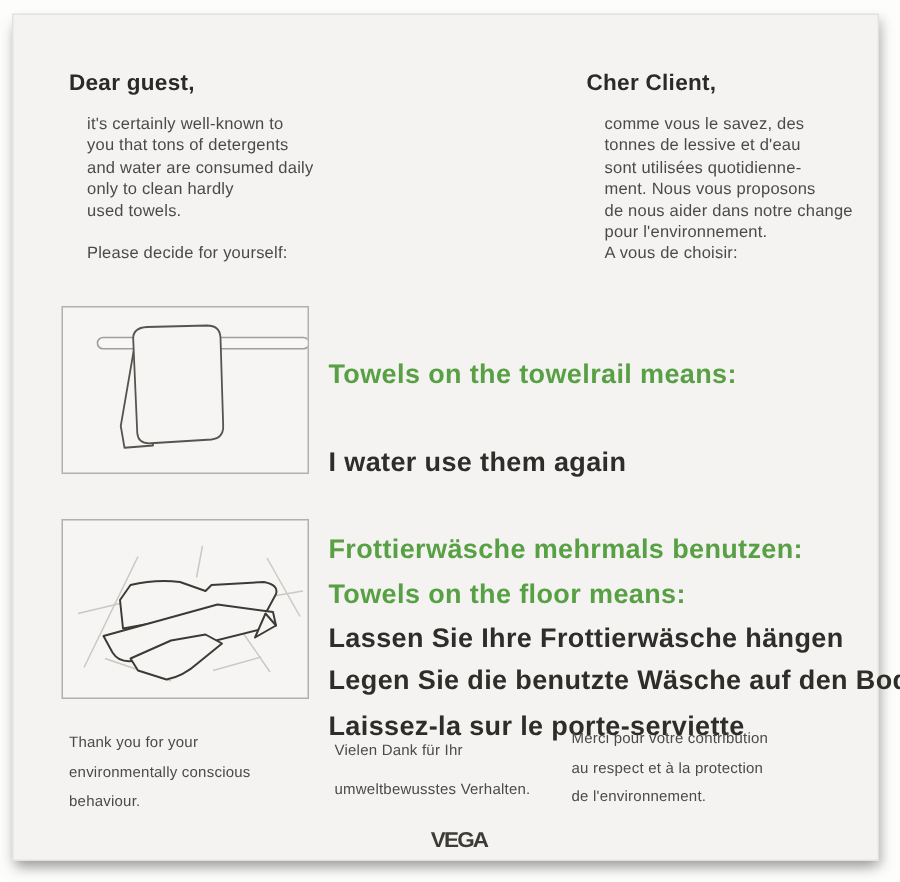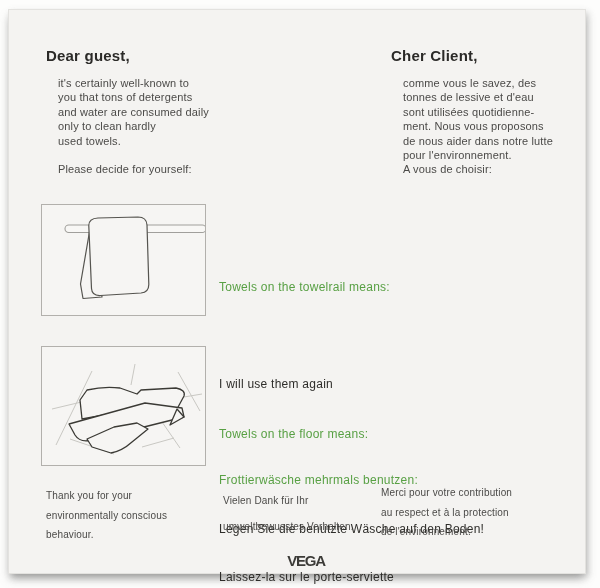--- a/index.html
+++ b/index.html
@@ -39,21 +39,21 @@
   .rail{fill:#f8f7f5;stroke:#a09f9b;stroke-width:1.1;}
   .towel{fill:#f6f5f3;stroke:#55544f;stroke-width:1.2;stroke-linejoin:round;}
   .towel2{fill:#f6f5f3;stroke:#3b3a35;stroke-width:1.3;stroke-linejoin:round;}
   .tile{stroke:#c9c8c3;stroke-width:1;fill:none;}
   
   .sign{position:absolute;left:210px;white-space:pre;}
   .s1{top:192px;}
   .s2{top:340px;}
   .s1 .sign-line{line-height:22.7px;}
   .s2 .sign-line{line-height:21.2px;}
-  .sign-line{font-size:12px;font-weight:normal;letter-spacing:.25px;margin-top:38px;}
+  .sign-line{font-size:18px;font-weight:bold;letter-spacing:.25px;}
   .sign-line.green{color:#58a044;}
   .sign-line.dark{color:#2e2d2a;}
   
   .footer{
     position:absolute;font-size:10px;line-height:19.5px;color:#4b4a48;
     white-space:pre;letter-spacing:.15px;
   }
   .f-en{left:37px;top:476px;}
   .f-de{left:214px;top:478px;line-height:25.5px;}
   .f-fr{left:372px;top:473px;}
@@ -79,37 +79,38 @@
 used towels.
 
 Please decide for yourself:</p>
     </div>
     <div class="col c3">
       <h2 class="col-h">Cher Client,</h2>
       <p class="col-b">comme vous le savez, des
 tonnes de lessive et d'eau
 sont utilisées quotidienne-
 ment. Nous vous proposons
-de nous aider dans notre lutte
+de nous aider dans notre change
 pour l'environnement.
 A vous de choisir:</p>
     </div>
 
     <div class="illus box1">
       <svg viewBox="0 0 163 110">
         <rect class="rail" x="23" y="20" width="141" height="7.5" rx="3.7"></rect>
         <path class="towel" d="M49,18 L38.5,79 L41,93.5 L60,92 L59.5,88.5 L51,86 Z"></path>
         <path class="towel" d="M56,13 L96,12 Q104.5,12 105,20 L106.8,79 Q107,87 99,88 L58.5,90.5 Q50,91 49.5,83.5 L46.8,21 Q46.5,13.5 56,13 Z"></path>
       </svg>
     </div>
 
     <div class="sign s1">
       <div class="sign-line green">Towels on the towelrail means:</div>
-      <div class="sign-line dark">I will use them again</div>
+      <div class="sign-line dark">I water use them again</div>
       <div class="sign-line green">Frottierwäsche mehrmals benutzen:</div>
+      <div class="sign-line dark">Lassen Sie Ihre Frottierwäsche hängen</div>
       <div class="sign-line dark">Laissez-la sur le porte-serviette</div>
     </div>
 
     <div class="illus box2">
       <svg viewBox="0 0 163 118">
         <path class="tile" d="M50,24 L14,98"></path>
         <path class="tile" d="M93,17 L89,38"></path>
         <path class="tile" d="M136,25 L158,64"></path>
         <path class="tile" d="M10,62 L52,52"></path>
         <path class="tile" d="M118,54 L160,47"></path>

